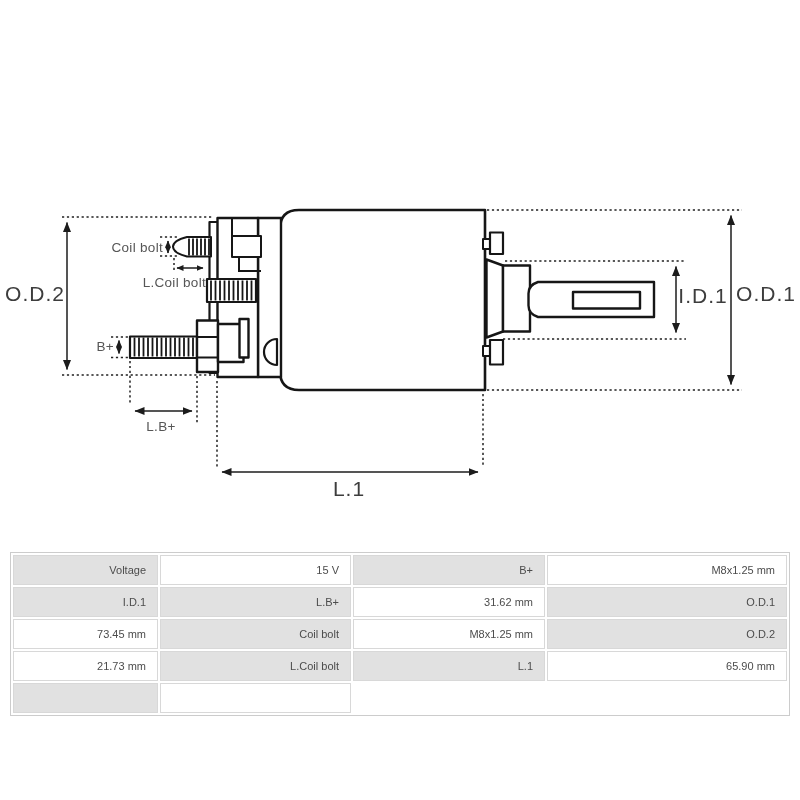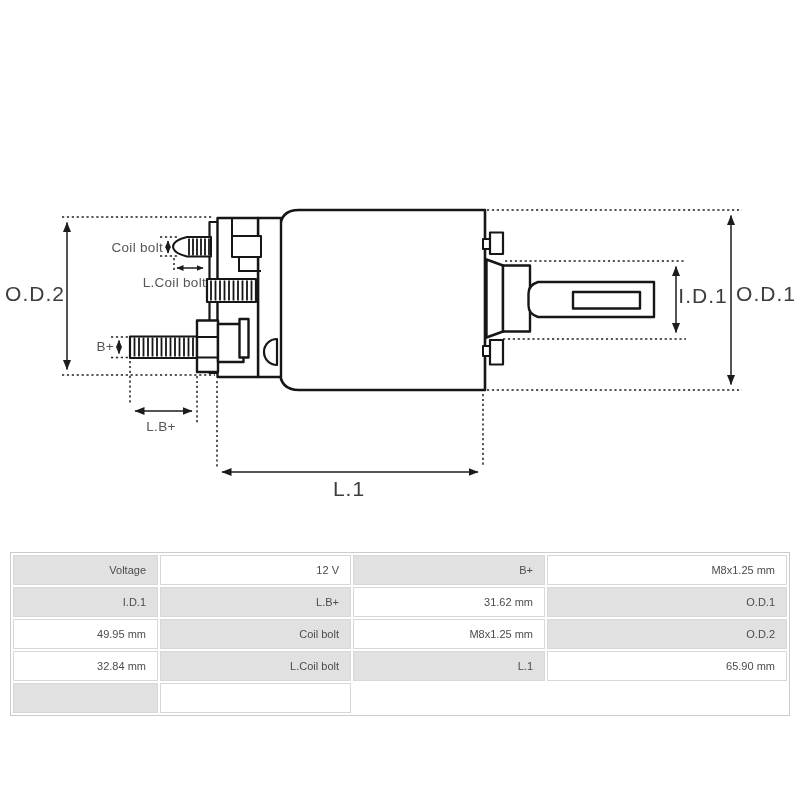--- a/index.html
+++ b/index.html
@@ -126,34 +126,34 @@
     <text class="lbl-sm" x="163" y="251.5" text-anchor="end">Coil bolt</text>
     <text class="lbl-sm" x="206" y="286.5" text-anchor="end">L.Coil bolt</text>
     <text class="lbl-sm" x="114" y="351" text-anchor="end">B+</text>
     <text class="lbl-sm" x="161" y="431" text-anchor="middle">L.B+</text>
   </g>
 </svg>
 </div>
 
 <div class="spec-table">
   <div class="cell gray">Voltage</div>
-  <div class="cell white">12 V</div>
+  <div class="cell white">15 V</div>
   <div class="cell gray">B+</div>
   <div class="cell white">M8x1.25 mm</div>
 
   <div class="cell gray">I.D.1</div>
   <div class="cell gray">L.B+</div>
   <div class="cell white">31.62 mm</div>
 
   <div class="cell gray">O.D.1</div>
-  <div class="cell white">49.95 mm</div>
+  <div class="cell white">73.45 mm</div>
   <div class="cell gray">Coil bolt</div>
   <div class="cell white">M8x1.25 mm</div>
 
   <div class="cell gray">O.D.2</div>
-  <div class="cell white">32.84 mm</div>
+  <div class="cell white">21.73 mm</div>
   <div class="cell gray">L.Coil bolt</div>
 
   <div class="cell gray">L.1</div>
   <div class="cell white">65.90 mm</div>
   <div class="cell gray"></div>
   <div class="cell white"></div>
 </div>
 
 </body></html>

